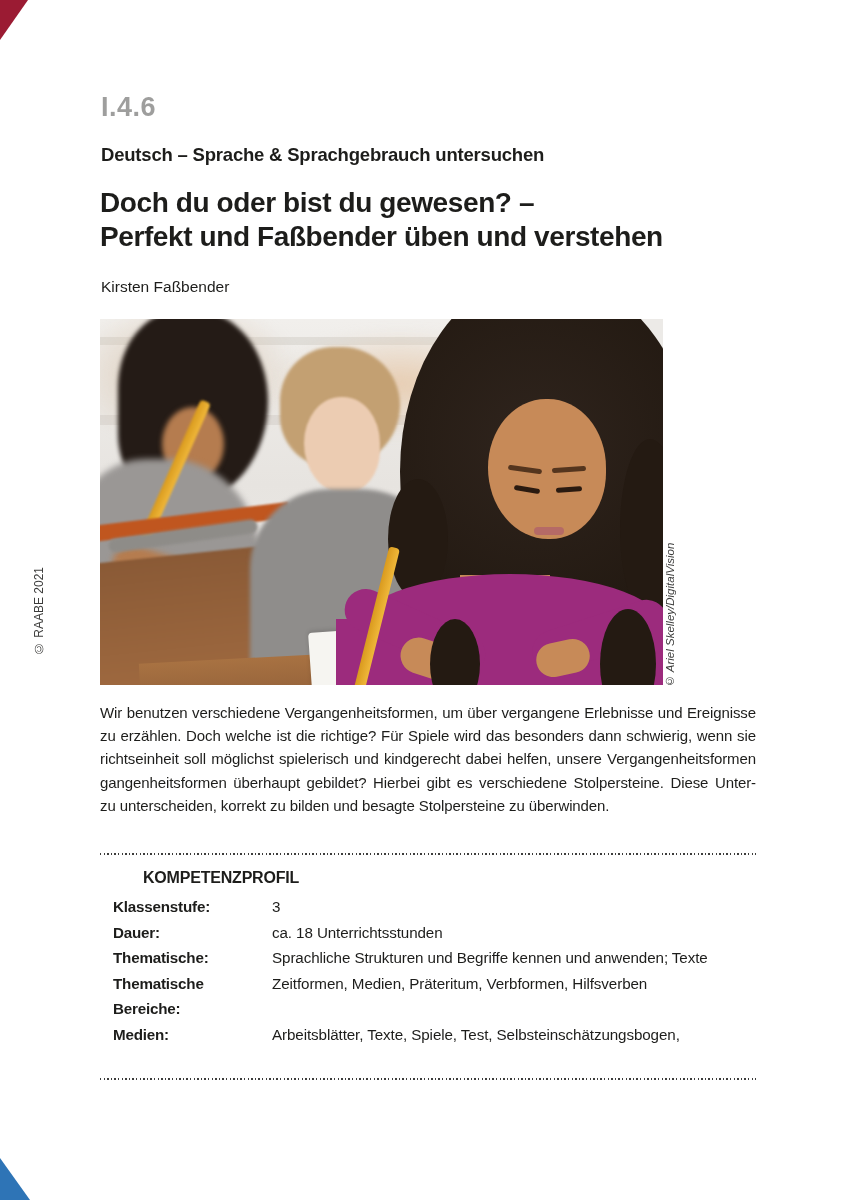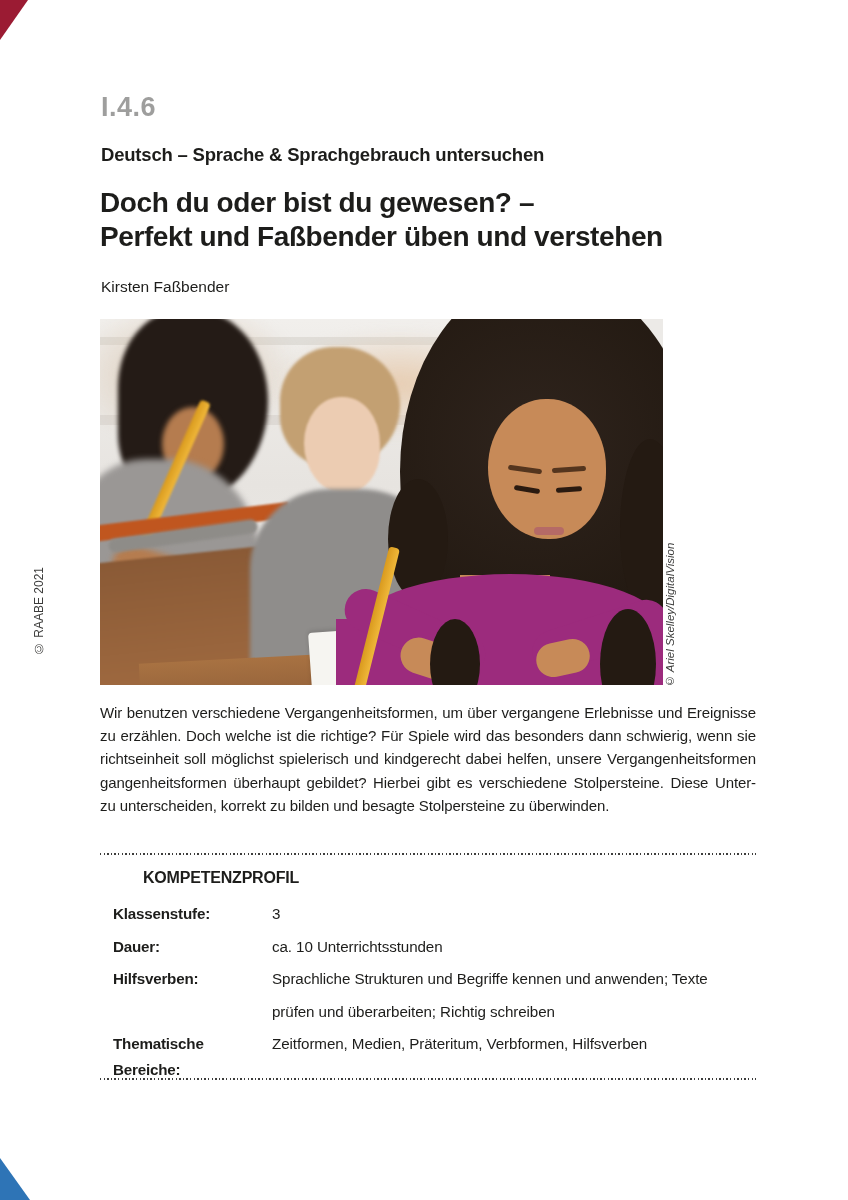--- a/index.html
+++ b/index.html
@@ -110,21 +110,21 @@
   
   .dotted { position:absolute; left:100px; width:656px; height:2px;
             background:repeating-linear-gradient(90deg,#3c3c3b 0 1.5px, transparent 1.5px 3.6px); }
   .dotted1 { top:853px; }
   .dotted2 { top:1078px; }
 
   
   .profile-heading { position:absolute; left:113px; top:869px; font-size:16px; font-weight:700;
             letter-spacing:-0.2px;margin-left:30px; }
   .profile-rows { position:absolute; left:113px; top:894px; width:643px; font-size:15.2px; }
-  .prow { display:flex; line-height:25.5px;margin-top:7px; }
+  .prow { display:flex; line-height:25.5px; }
   .plabel { width:159px; flex:0 0 159px; font-weight:700; letter-spacing:-0.2px; }
   .pvalue { flex:1; letter-spacing:-0.1px; }
 </style>
 </head>
 <body>
 
 <div class="page">
 
   <div class="tri-top"></div>
   <div class="tri-bottom"></div>
@@ -192,34 +192,34 @@
   <div class="dotted dotted1"></div>
 
   <div class="profile-heading">KOMPETENZPROFIL</div>
   <div class="profile-rows">
       <div class="prow">
         <div class="plabel">Klassenstufe:</div>
         <div class="pvalue">3</div>
       </div>
       <div class="prow">
         <div class="plabel">Dauer:</div>
-        <div class="pvalue">ca. 10 Unterrichtsstunden</div>
-      </div>
-      <div class="prow">
-        <div class="plabel">Hilfsverben:</div>
+        <div class="pvalue">ca. 18 Unterrichtsstunden</div>
+      </div>
+      <div class="prow">
+        <div class="plabel">Thematische:</div>
         <div class="pvalue">Sprachliche Strukturen und Begriffe kennen und anwenden; Texte</div>
-      </div>
-      <div class="prow">
-        <div class="plabel"></div>
-        <div class="pvalue">prüfen und überarbeiten; Richtig schreiben</div>
       </div>
       <div class="prow">
         <div class="plabel">Thematische Bereiche:</div>
         <div class="pvalue">Zeitformen, Medien, Präteritum, Verbformen, Hilfsverben</div>
       </div>
       <div class="prow">
+        <div class="plabel">Medien:</div>
+        <div class="pvalue">Arbeitsblätter, Texte, Spiele, Test, Selbsteinschätzungsbogen,</div>
+      </div>
+      <div class="prow">
         <div class="plabel"></div>
       </div>
     </div>
 
   <div class="dotted dotted2"></div>
 
 </div>
 
 </body></html>

